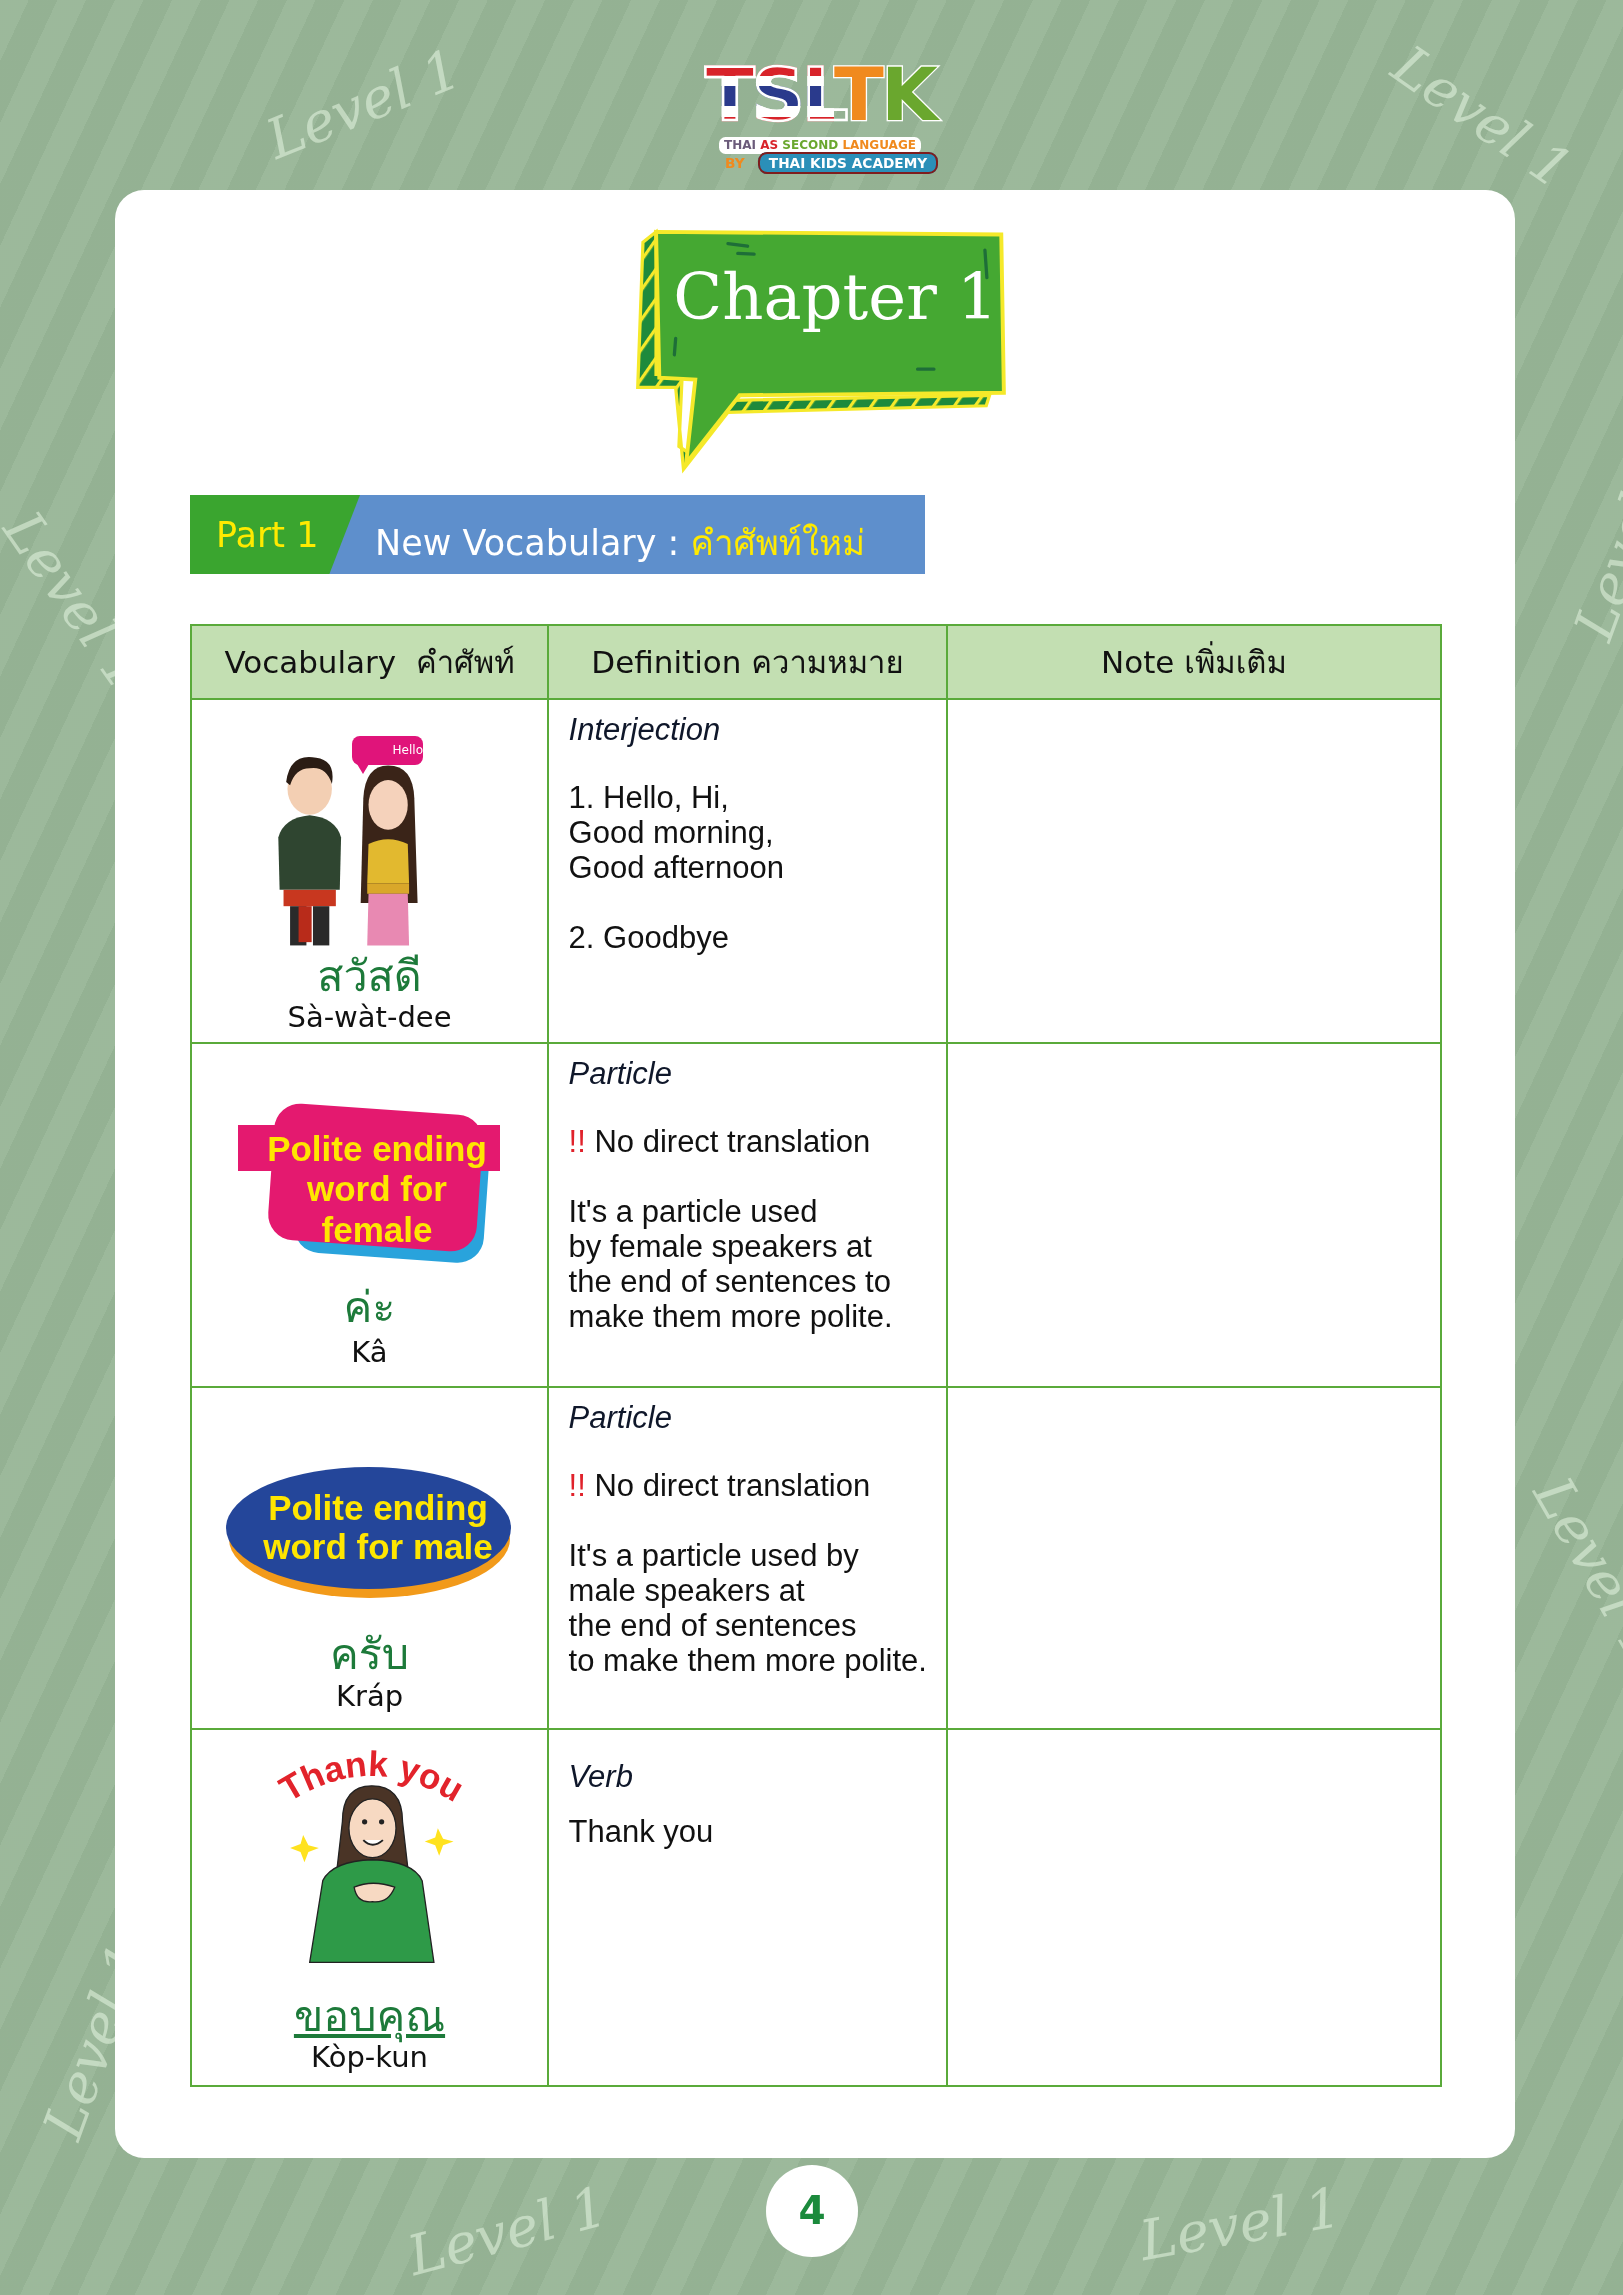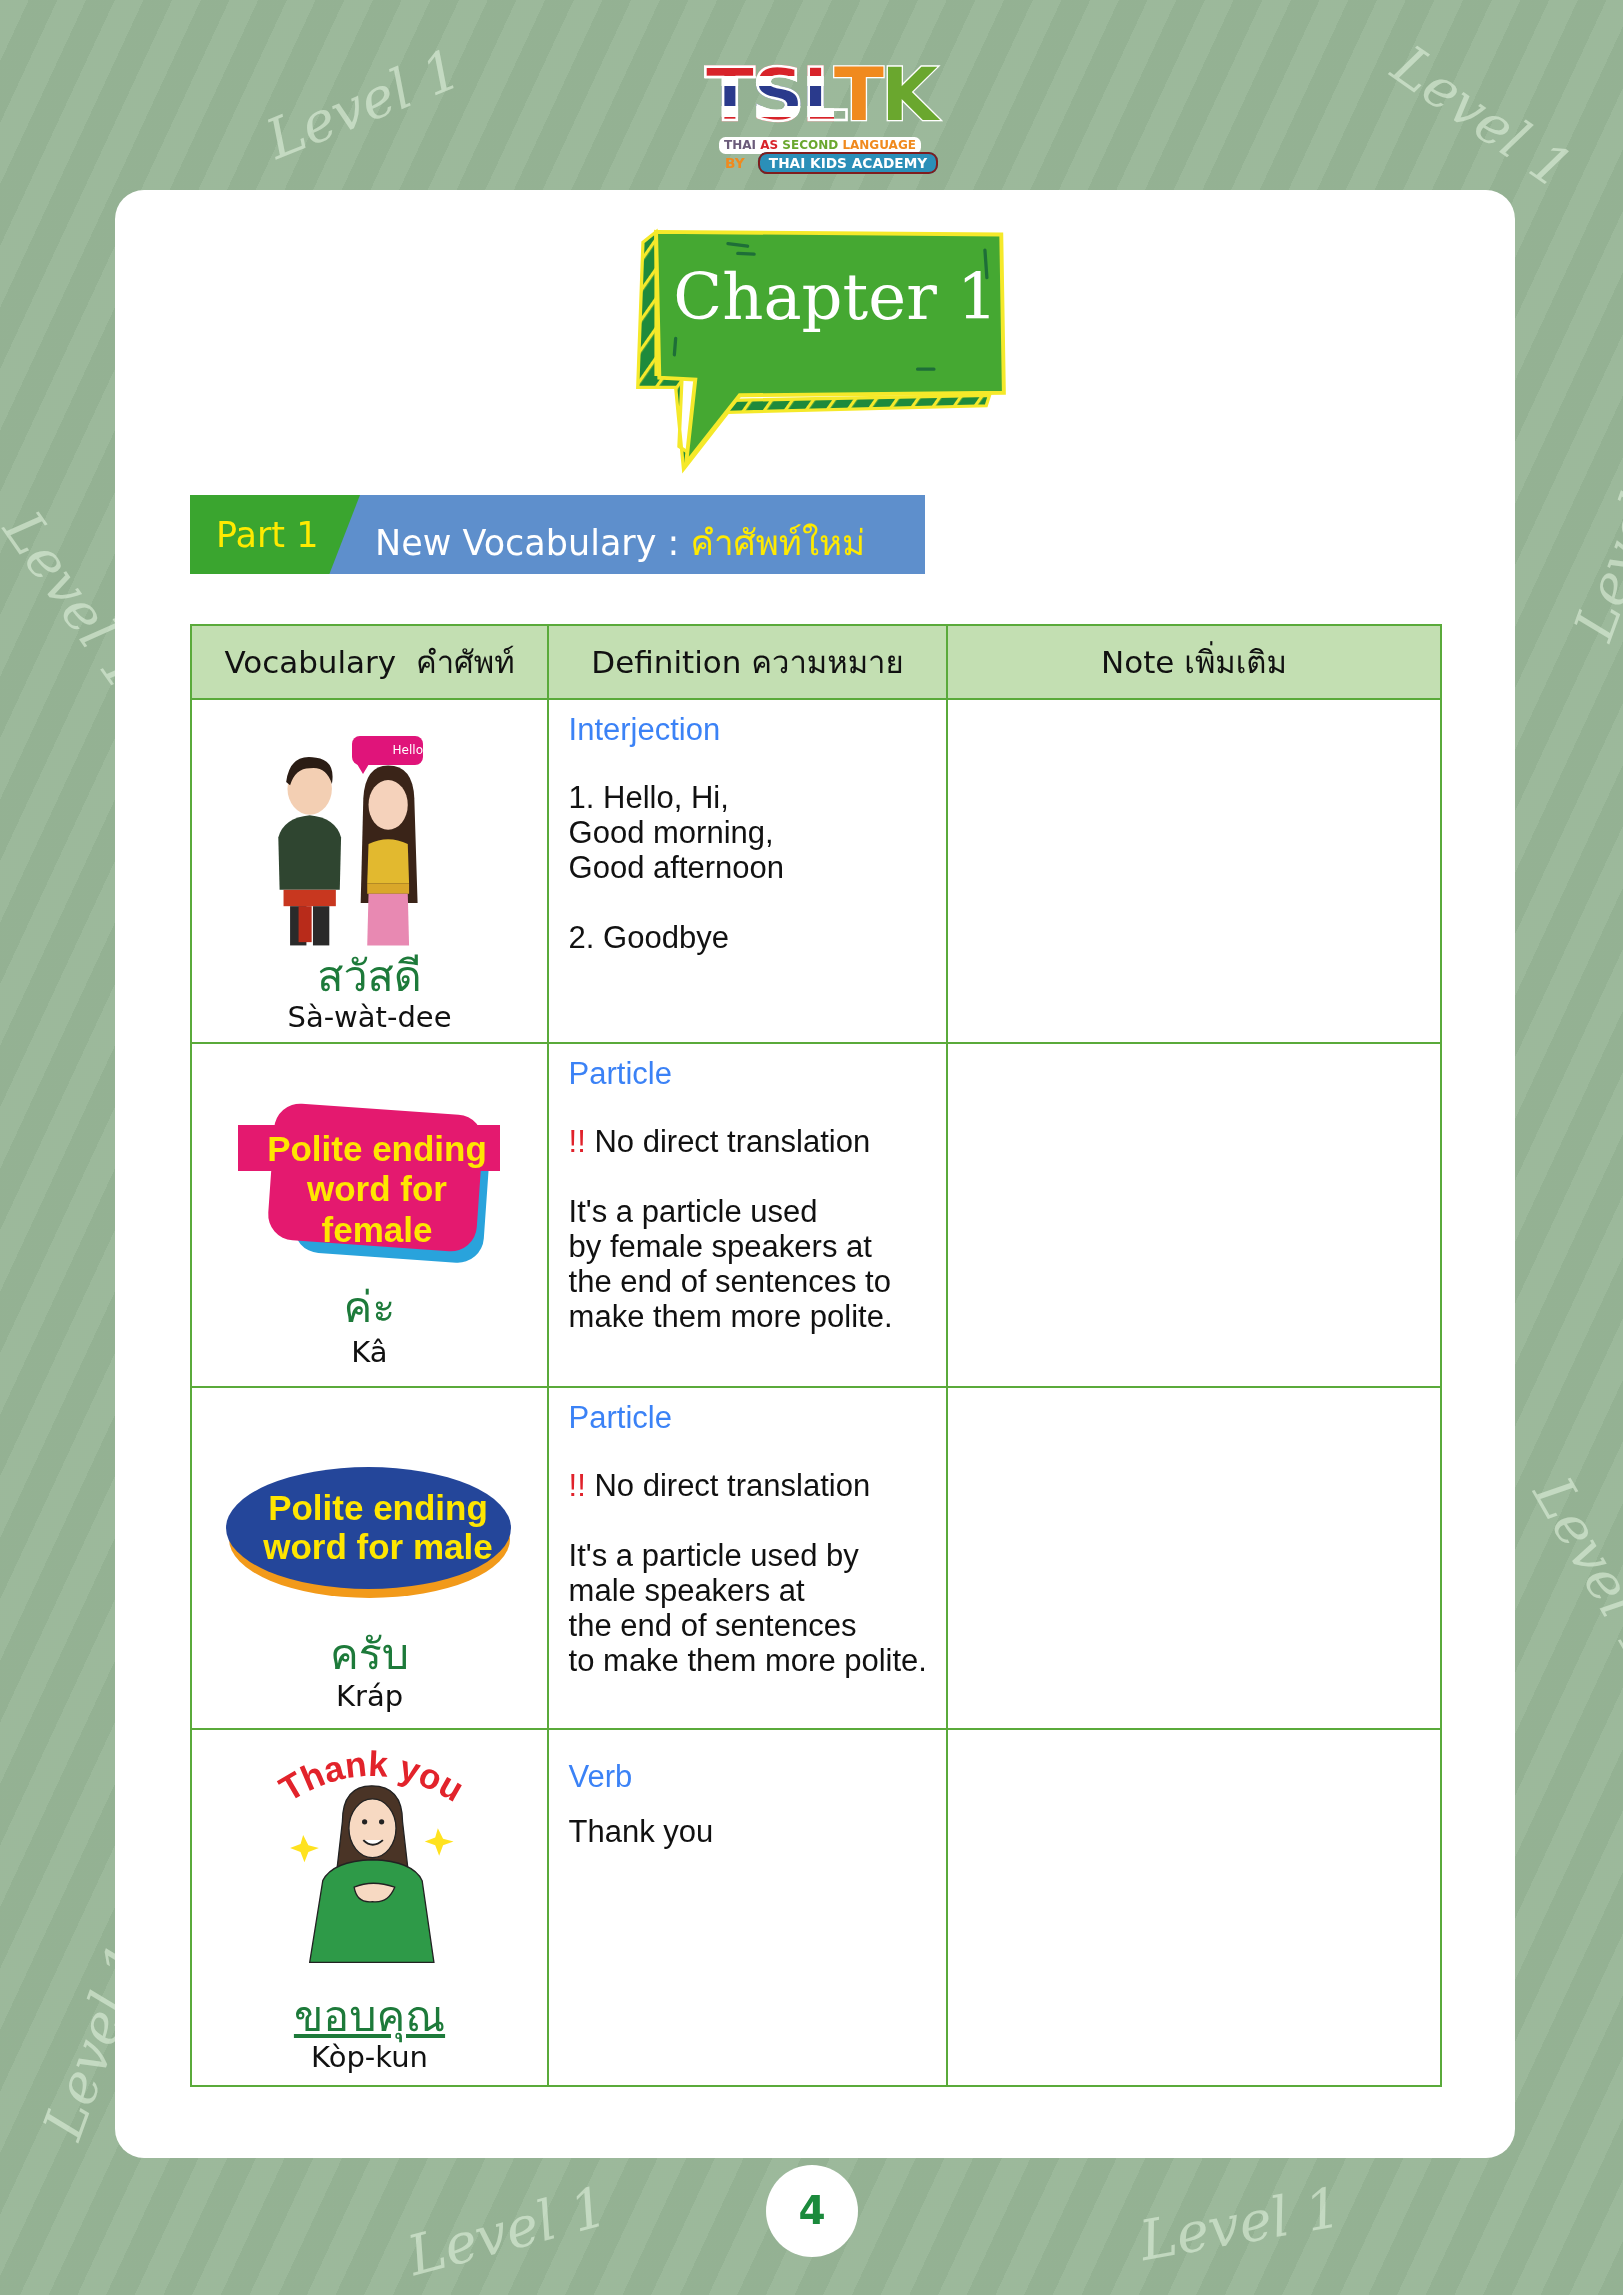--- a/index.html
+++ b/index.html
@@ -69,21 +69,21 @@
   }
   .vocab-table td { vertical-align: top; background: #fff; }
   .col-vocab { width: 357px; } .col-def { width: 399px; } .col-note { width: 494px; }
   .row1 td { height: 344px; } .row2 td { height: 344px; } .row3 td { height: 342px; } .row4 td { height: 357px; }
 
   .vocab-cell { position: relative; height: 100%; }
   .thai-word { position: absolute; left: 0; width: 100%; text-align: center; font-size: 43px; color: #1d7a3a; line-height: 1; }
   .romanization { position: absolute; left: 0; width: 100%; text-align: center; font-size: 29px; color: #111; line-height: 1; }
 
   .def-cell { padding: 11.8px 0 0 19.6px; font-family: "Liberation Sans", sans-serif; font-size: 31px; color: #111; line-height: 35px; }
-  .pos { color: #3b82f6; margin-bottom: 33px; display: block; }
+  .pos { font-style: italic; color: #0f172a; margin-bottom: 33px; display: block; }
   .def-line { display: block; white-space: nowrap; }
   .gap { height: 35px; }
   .warn { color: #e0222b; }
 
   
   .illus { position: absolute; }
   .hello-bubble {
     position: absolute; left: 160px; top: 36px; width: 71px; height: 29px; background: #e0147a; border-radius: 7.9px;
     color: #fff; font-size: 12px; text-align: right; line-height: 29px;
   }

